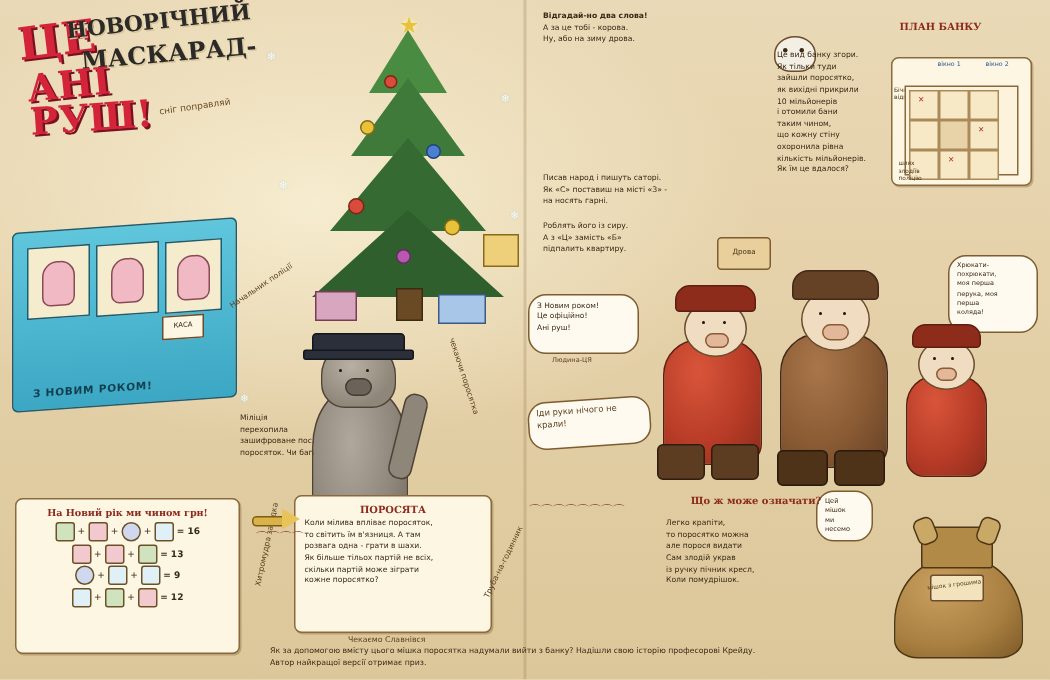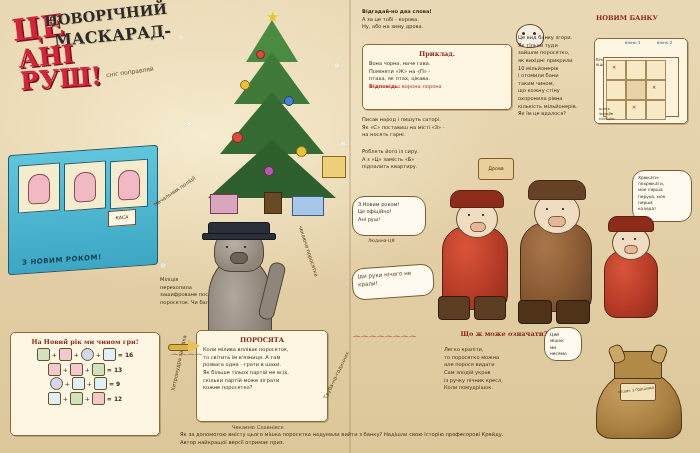--- a/index.html
+++ b/index.html
@@ -249,50 +249,40 @@
     <div class="shoplabel">З НОВИМ РОКОМ!</div>
     <div style="position:absolute;left:100px;top:60px;width:26px;height:14px;background:#fdf6e2;border:1.1px solid #6b4d2d;font-size:4.6px;color:#3a2a16;text-align:center;line-height:14px;transform:skewY(-4deg);">КАСА</div>
   </div>
 
   <div style="position:absolute;left:362px;top:8px;width:146px;" class="txt">
     <div class="bold">Відгадай-но два слова!</div>
     <div>А за це тобі - корова.</div>
     <div>Ну, або на зиму дрова.</div>
   </div>
 
-  <div class="panel" style="left:362px;top:44px;width:150px;height:66px;">
-    <div class="hd">Приклад.</div>
-    <div class="txt">Вона чорна, наче гава.</div>
-    <div class="txt">Поміняти «Ж» на «П» -</div>
-    <div class="txt">птаха, як птах, цікава.</div>
-    <div class="txt redink">
-      <span class="bold">Відповідь:</span>
-      <span>ворона-порона</span>
-    </div>
-  </div>
 
   <div style="position:absolute;left:362px;top:116px;width:150px;" class="txt">
     <div>Писав народ і пишуть саторі.</div>
     <div>Як «С» поставиш на місті «З» -</div>
     <div>на носять гарні.</div>
   </div>
 
   <div style="position:absolute;left:362px;top:148px;width:150px;" class="txt">
     <div>Роблять його із сиру.</div>
     <div>А з «Ц» замість «Б»</div>
     <div>підпалить квартиру.</div>
   </div>
   <div style="position:absolute;left:478px;top:158px;width:34px;height:20px;background:#e8cf9c;border:1.1px solid #7d5c30;border-radius:3px;font-size:4.8px;color:#4a3418;text-align:center;line-height:20px;">Дрова</div>
 
   <div class="prop" style="left:516px;top:24px;width:26px;height:22px;background:#f4efe4;border:1.2px solid #6b4d2d;border-radius:50% 50% 40% 40%;">
     <span style="position:absolute;left:5px;top:7px;width:3px;height:3px;background:#3a2a16;border-radius:50%;"></span>
     <span style="position:absolute;left:16px;top:7px;width:3px;height:3px;background:#3a2a16;border-radius:50%;"></span>
   </div>
 
-  <div style="position:absolute;right:12px;top:14px;width:122px;" class="hd">НОВИМ БАНКУ</div>
+  <div style="position:absolute;right:12px;top:14px;width:122px;" class="hd">ПЛАН БАНКУ</div>
   <div style="position:absolute;left:518px;top:34px;width:72px;" class="txt">
     <div>Це вид банку згори.</div>
     <div>Як тільки туди</div>
     <div>зайшли поросятко,</div>
     <div>як вихідні прикрили</div>
     <div>10 мільйонерів</div>
     <div>і отомили бани</div>
     <div>таким чином,</div>
     <div>що кожну стіну</div>
     <div>охоронила рівна</div>

